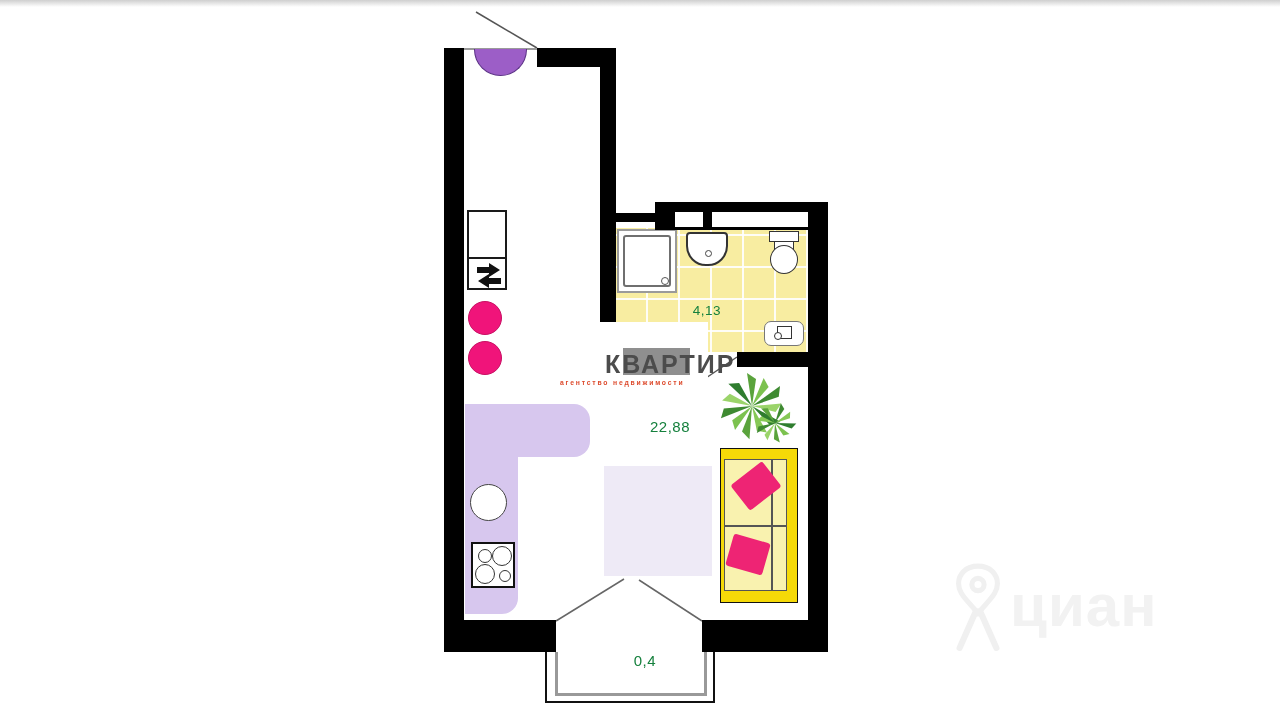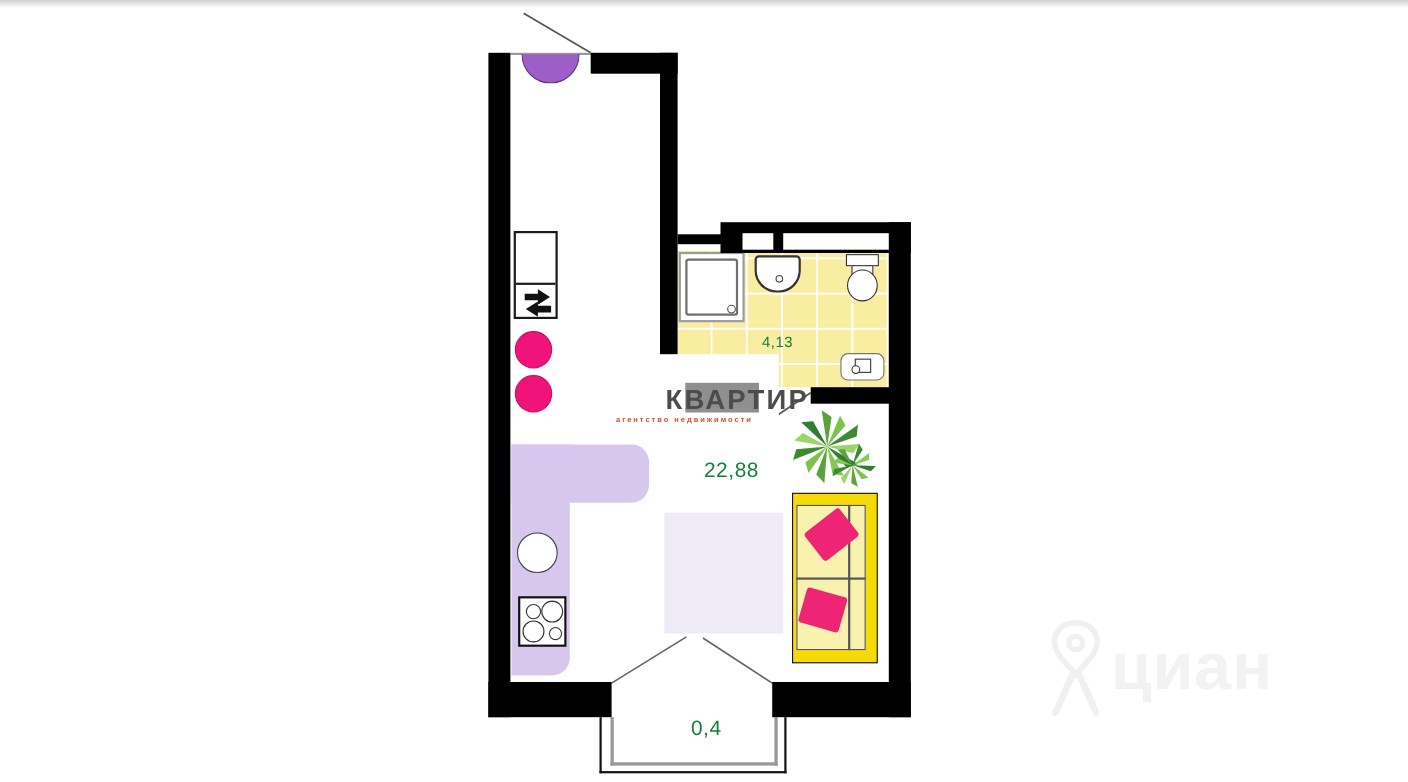--- a/index.html
+++ b/index.html
@@ -62,23 +62,23 @@
   .pillow{background:var(--pillow,#ee2474);border-radius:3px;z-index:13;}
   .pillow1{left:736px;top:470px;width:40px;height:32px;transform:rotate(-38deg);}
   .pillow2{left:729px;top:538px;width:38px;height:33px;transform:rotate(16deg);}
   .plant{left:712px;top:366px;width:90px;height:80px;z-index:14;}
   
   .rail-b{background:#111;z-index:8;}
   .rail-g{background:#999;z-index:8;}
   .swing-svg{z-index:20;}
   
   .arealabel{color:#15803d;z-index:40;text-align:right;letter-spacing:.5px;}
-  .lbl-main{left:608px;top:418px;width:82px;font-size:19px;}
+  .lbl-main{left:608px;top:418px;width:82px;font-size:15px;}
   .lbl-bath{left:675px;top:303px;width:46px;font-size:13.5px;}
-  .lbl-balcony{left:600px;top:652px;width:56px;font-size:19px;}
+  .lbl-balcony{left:600px;top:652px;width:56px;font-size:15px;}
   
   .agency{left:556px;top:322px;width:152px;height:78px;background:#fff;z-index:50;}
   .agency-grayrect{left:67px;top:26px;width:67px;height:27px;background:#8f8f8f;}
   .agency-line1{left:4px;top:9px;width:148px;display:flex;align-items:flex-end;
     font-weight:bold;font-size:18px;color:#4c4c4c;letter-spacing:2px;line-height:1;}
   .agency-tri{width:27px;height:30px;margin:0 1px -1px 1px;
     clip-path:polygon(50% 0,100% 100%,0 100%);
     background:linear-gradient(to bottom,#d2574a 55%,#8c2f28);}
   .agency-line2{left:3px;top:30px;width:148px;font-weight:bold;font-size:25px;
     color:#4c4c4c;letter-spacing:2px;line-height:1;margin-left:46px;}

